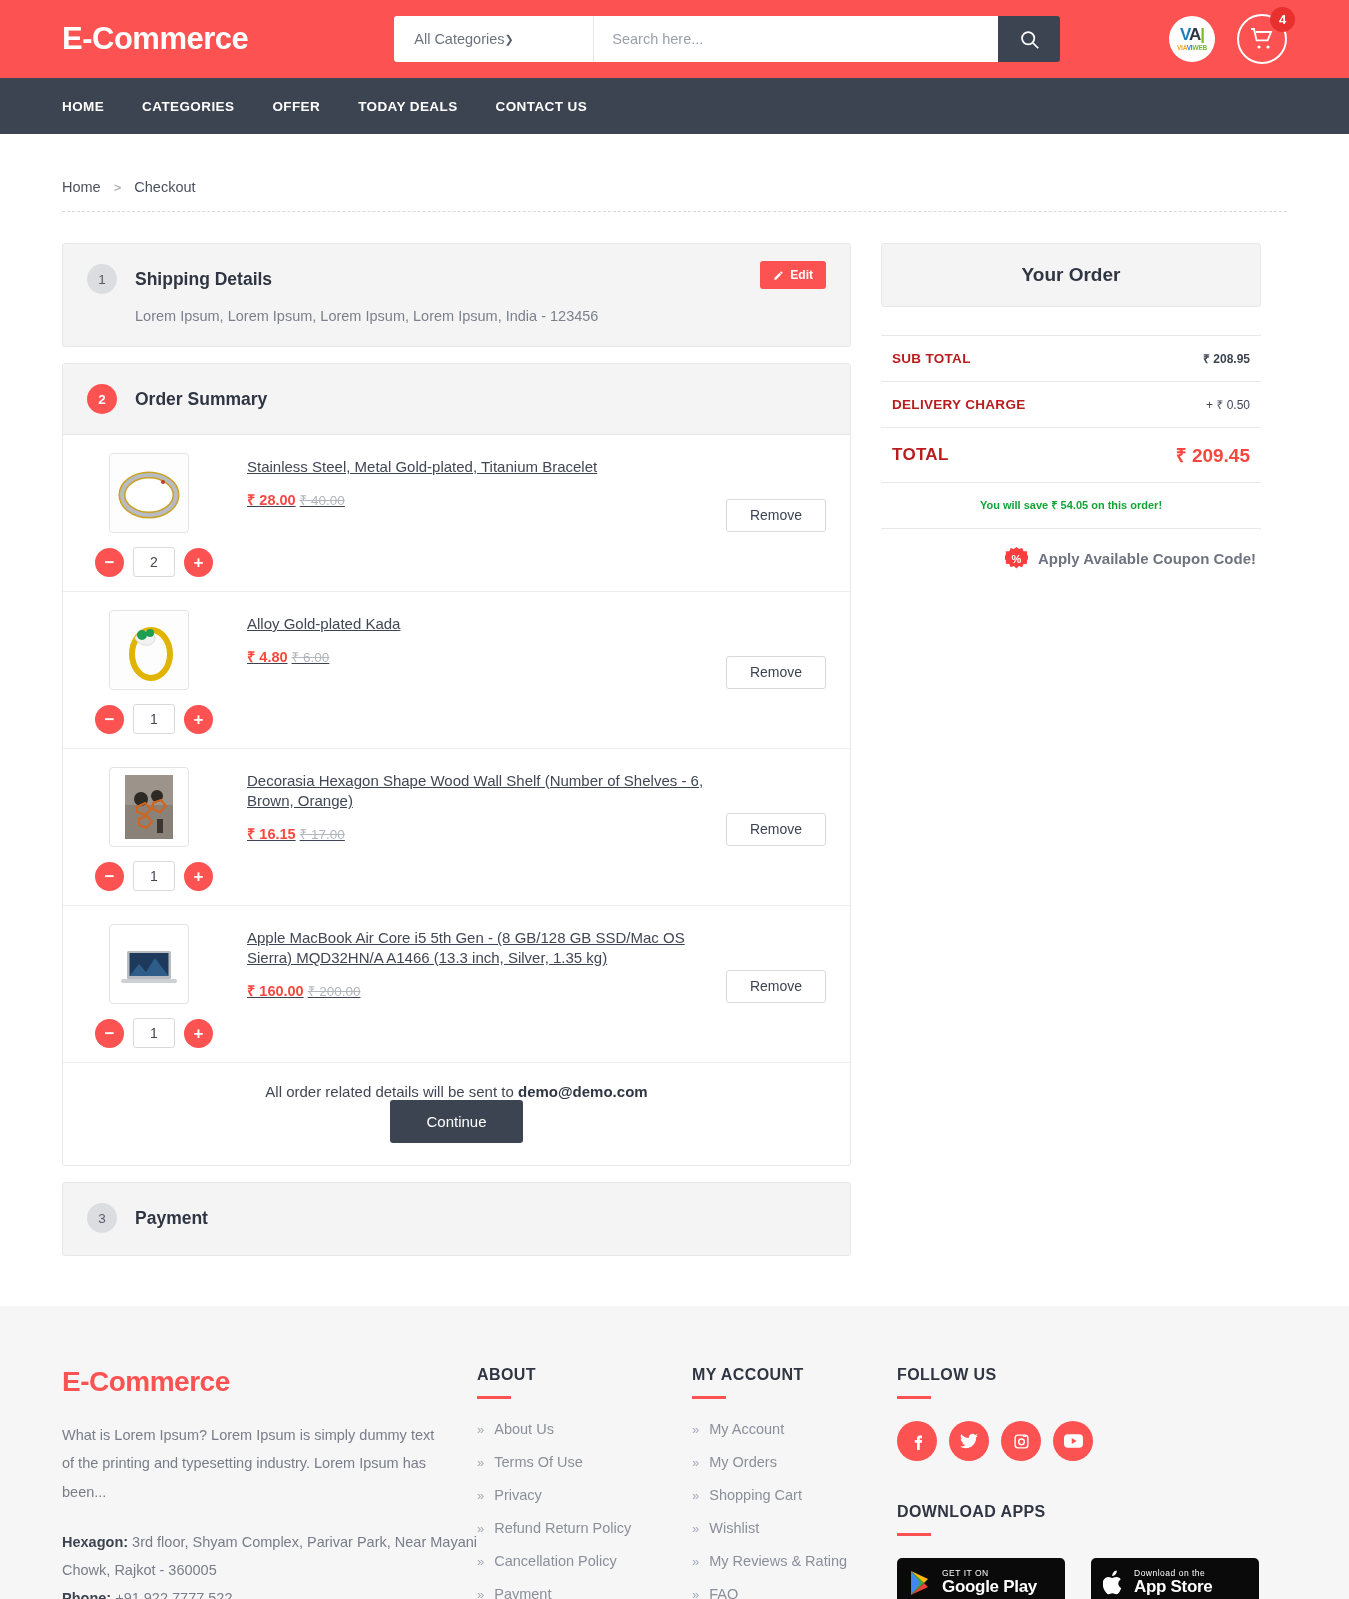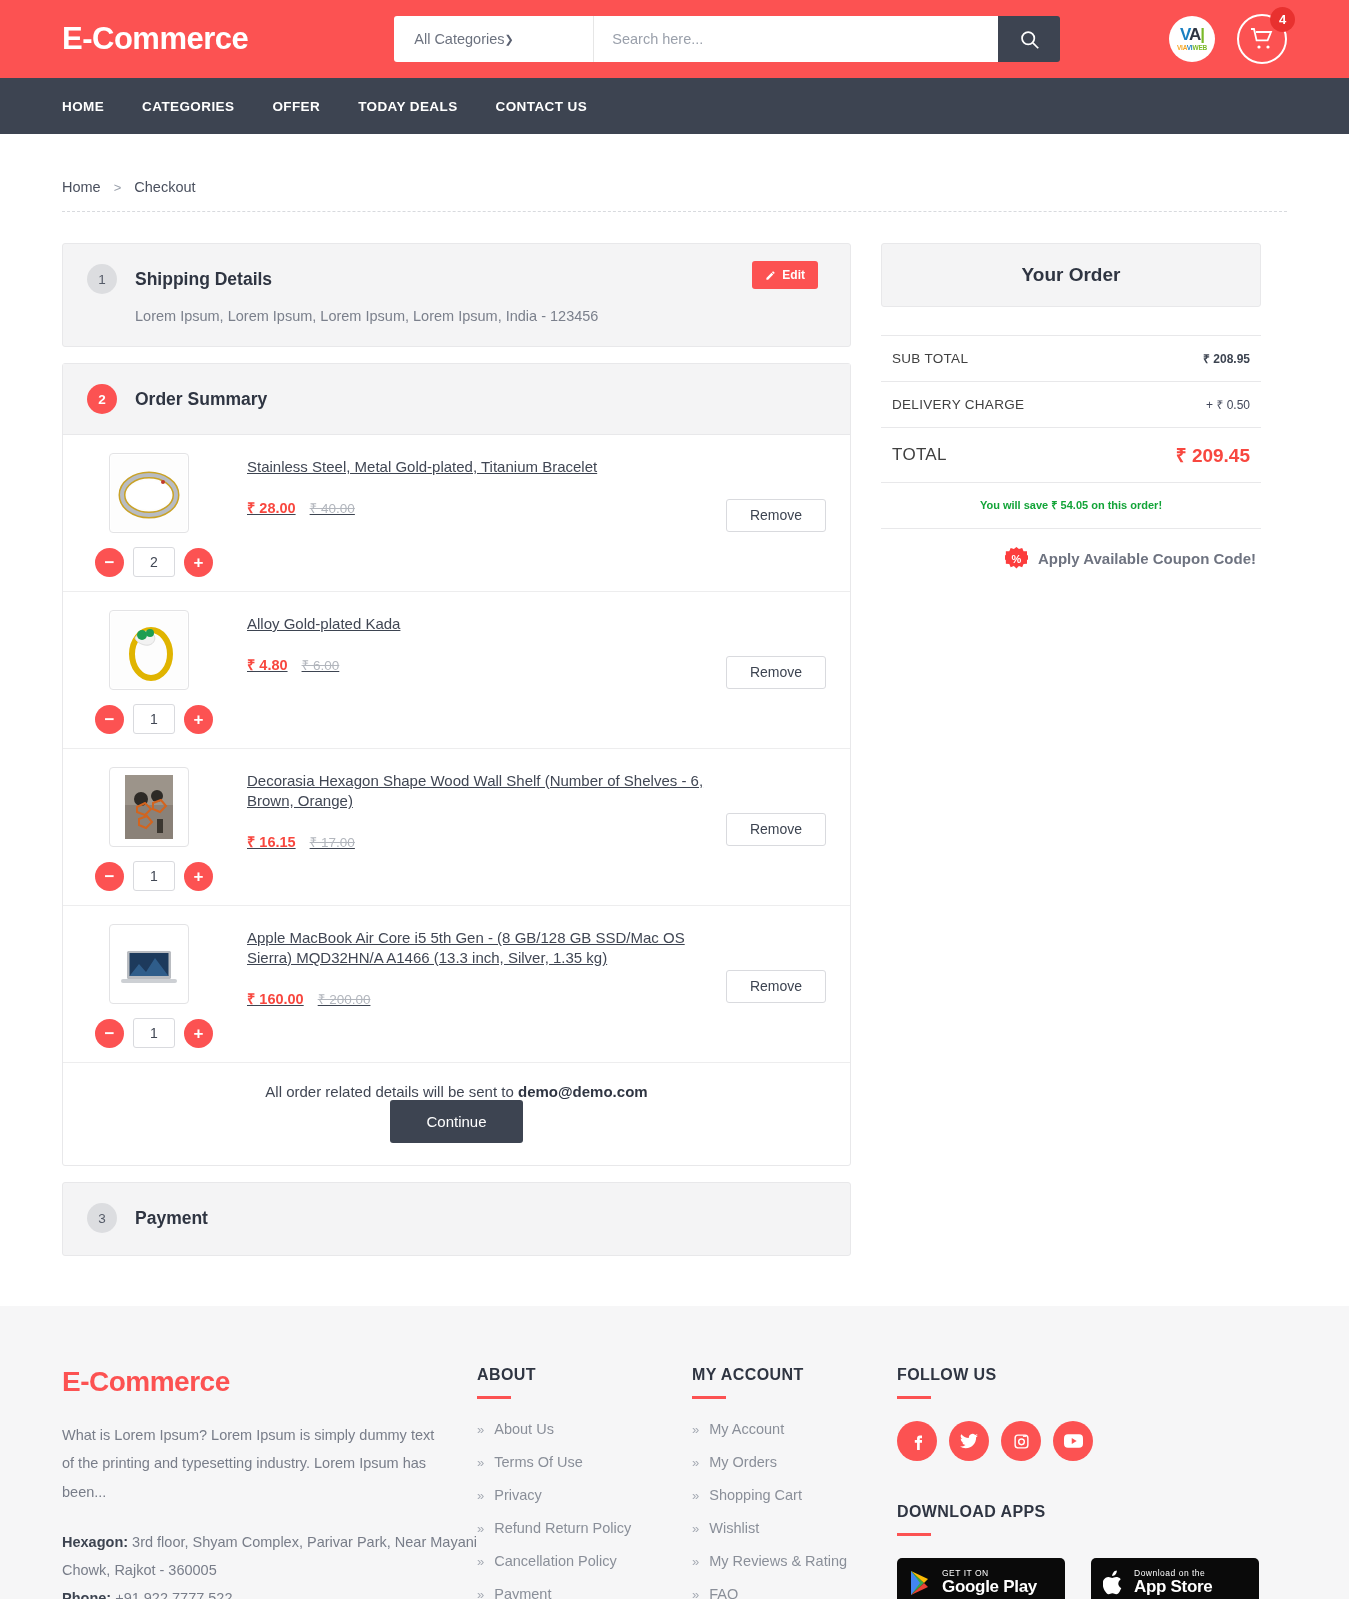--- a/index.html
+++ b/index.html
@@ -147,21 +147,21 @@
   .step-head { display: flex; align-items: center; position: relative; }
   .step-num {
     width: 30px; height: 30px; border-radius: 50%;
     display: flex; align-items: center; justify-content: center;
     font-size: 13.5px; margin-right: 18px; flex: 0 0 auto;
   }
   .step-num.grey { background: #dcdde0; color: #555b68; }
   .step-num.red { background: #fc5252; color: #ffffff; font-weight: bold; }
   .step-title { font-size: 17.5px; font-weight: bold; color: #2f3542; }
   .edit-btn {
-    position: absolute; right: 8px; top: -3px;
+    position: absolute; right: 0; top: -3px;
     background: #fc5252; color: #fff;
     font-size: 12px; font-weight: bold;
     padding: 7px 13px; border-radius: 3px;
     display: flex; align-items: center; gap: 6px;
     cursor: pointer;
   }
   .ship-addr {
     margin: 14px 0 0 48px;
     font-size: 14.5px;
     color: #7b808c;
@@ -210,21 +210,21 @@
   }
   .qty-box {
     width: 42px; height: 30px;
     border: 1px solid #d9dade; border-radius: 3px;
     background: #fff;
     display: flex; align-items: center; justify-content: center;
     font-size: 14px; color: #414754;
   }
   .prod-mid { flex: 1 1 auto; padding-top: 4px; padding-right: 10px; text-decoration: underline; }
   .prod-name { font-size: 15px; color: #414754; line-height: 1.33; }
-  .prod-price { margin-top: 20px; display: flex; align-items: baseline; gap: 14px; }
+  .prod-price { margin-top: 12px; display: flex; align-items: baseline; gap: 4px; }
   .price-new { color: #f8473f; font-size: 14.5px; font-weight: bold; }
   .price-old { color: #b2b6bd; font-size: 13.5px; text-decoration: line-through; }
   .prod-right { width: 100px; flex: 0 0 auto; display: flex; align-items: center; }
   .remove-btn {
     width: 100px; height: 33px;
     border: 1px solid #d9dade; border-radius: 3px;
     background: #ffffff; color: #3d4451;
     font-size: 14px;
     display: flex; align-items: center; justify-content: center;
     cursor: pointer;
@@ -252,21 +252,21 @@
     font-weight: bold;
     color: #2f3542;
     padding: 20px 0;
   }
   .order-rows { margin-top: 28px; border-top: 1px solid #e8e8ea; }
   .order-row {
     display: flex; align-items: center; justify-content: space-between;
     padding: 14px 11px;
     border-bottom: 1px solid #e8e8ea;
   }
-  .or-label { font-size: 13.5px; font-weight: normal; color: #404040; letter-spacing: 0.3px; }
+  .or-label { font-size: 13.5px; font-weight: bold; color: #b91c1c; letter-spacing: 0.3px; }
   .or-val { font-size: 12px; font-weight: bold; color: #3d4451; }
   .or-val.light { font-weight: normal; color: #41475a; }
   .order-row.total .or-label { font-size: 17px; }
   .order-row.total .or-val { font-size: 19px; color: #f8473f; }
   .save-note {
     text-align: center;
     color: #13a438;
     font-size: 11px;
     font-weight: bold;
     padding: 14px 0 16px 0;

